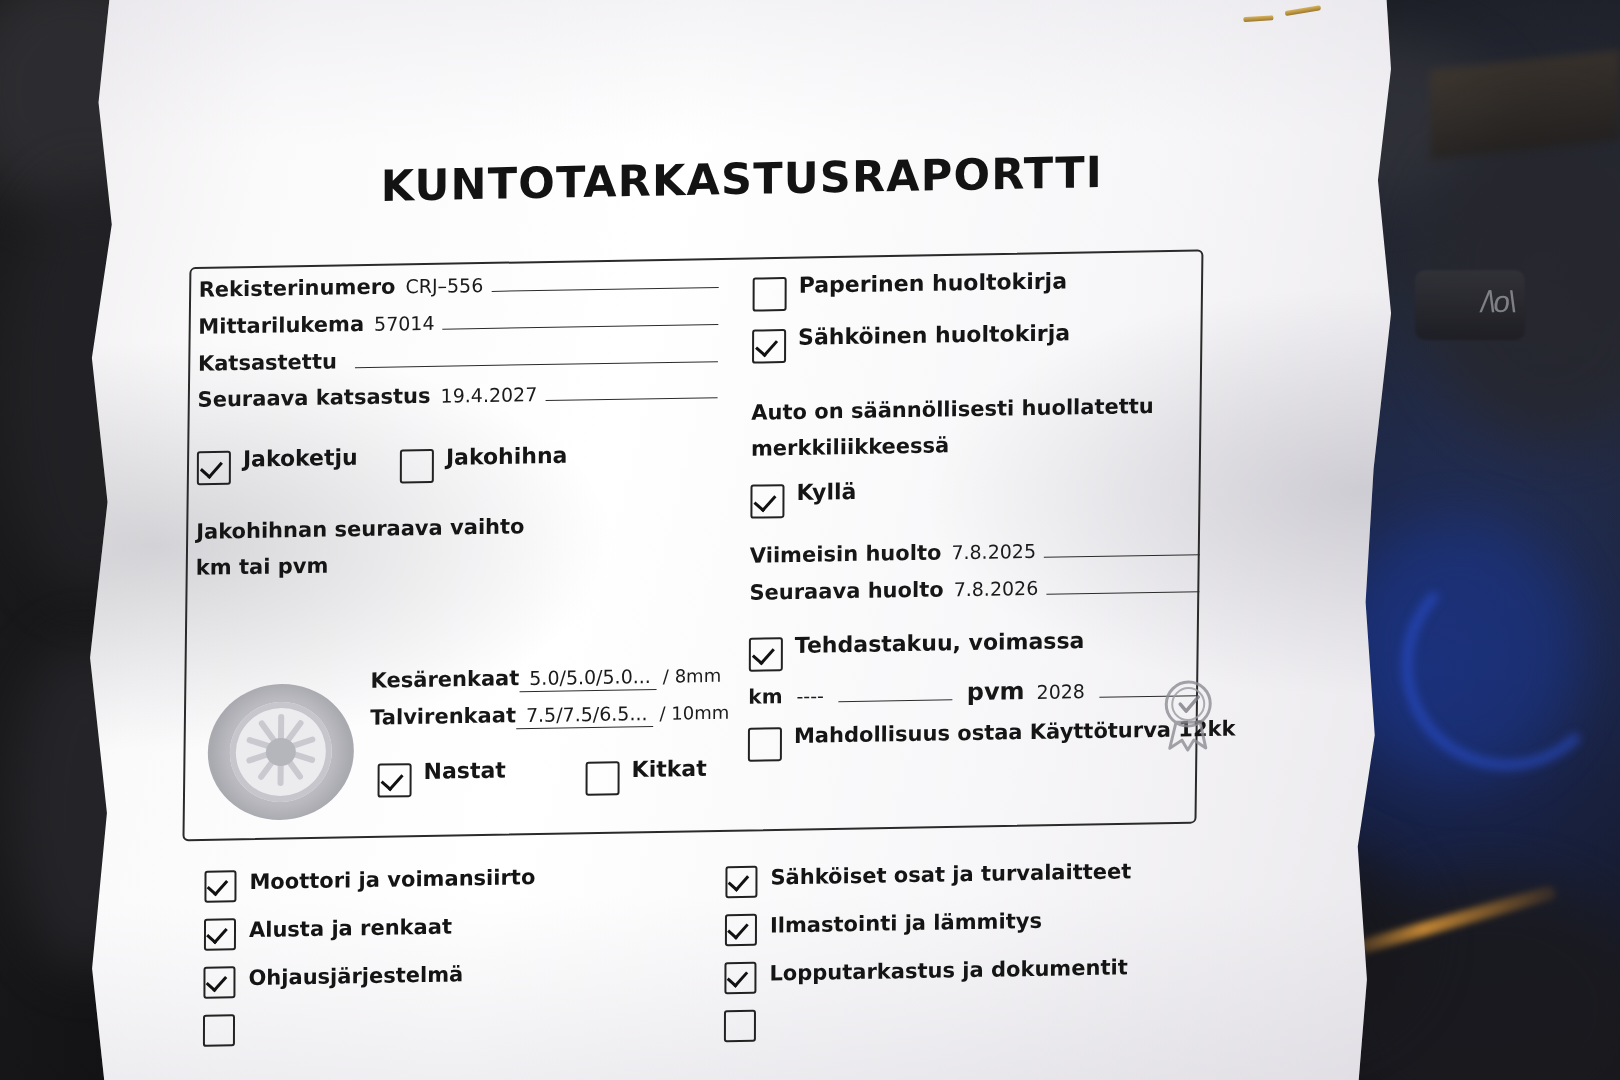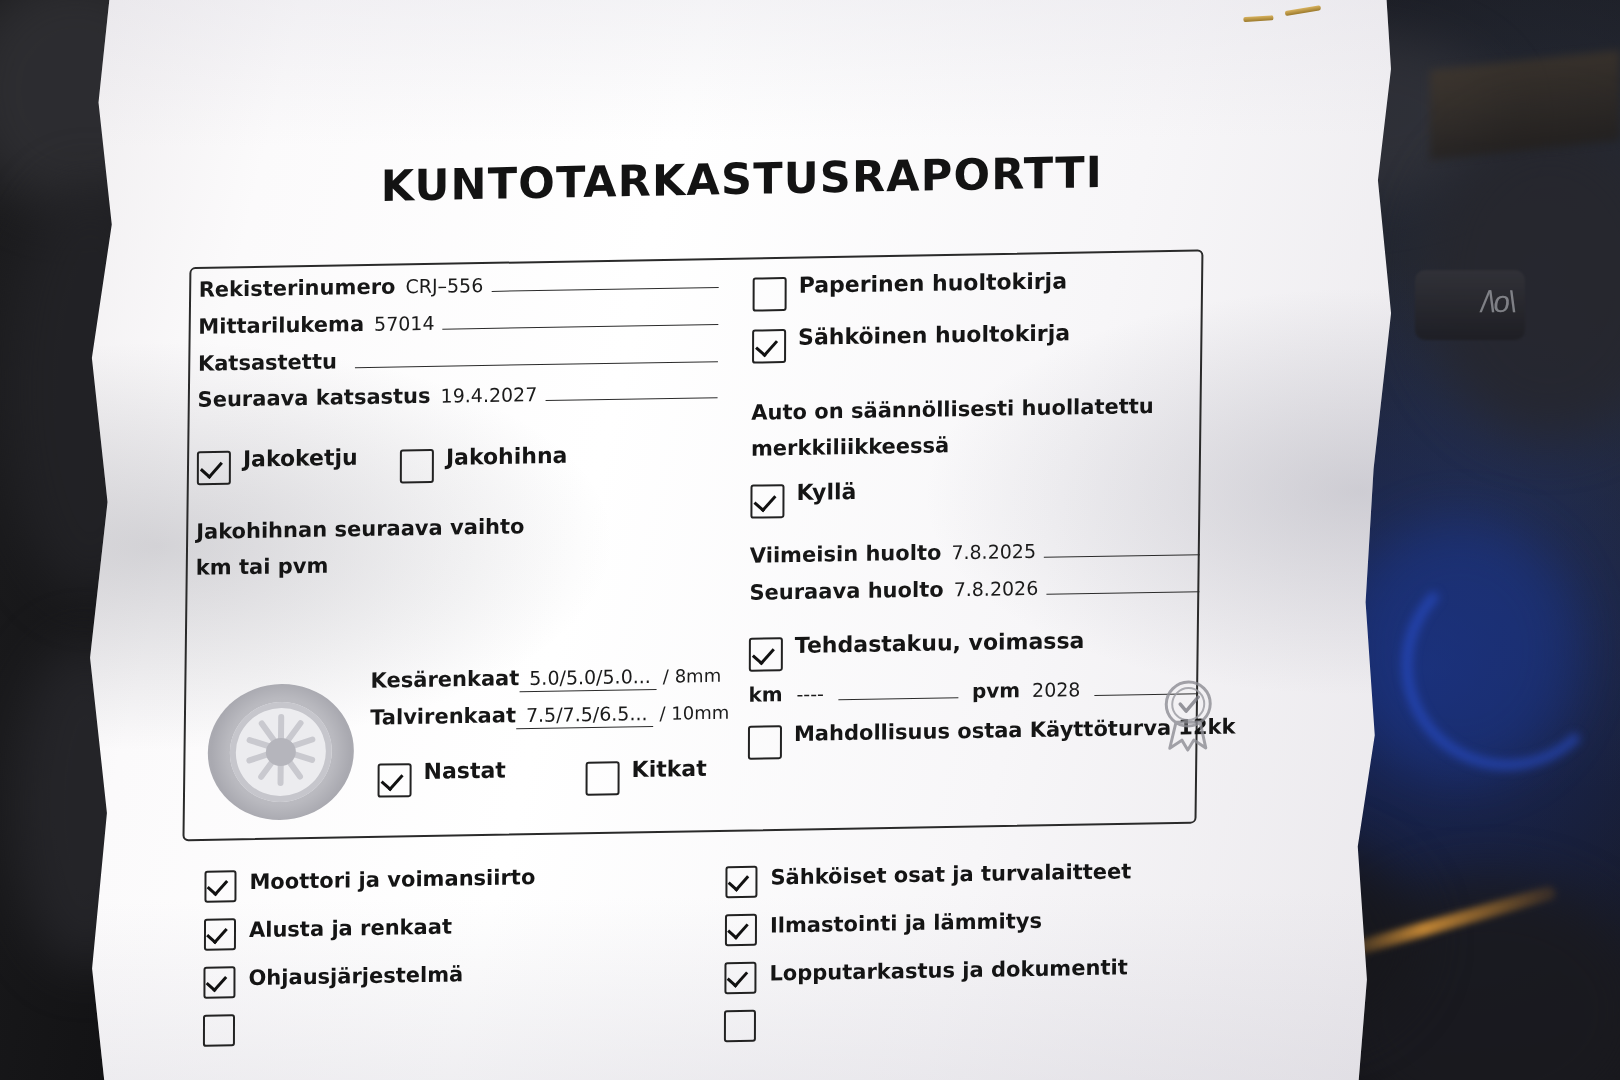--- a/index.html
+++ b/index.html
@@ -494,21 +494,21 @@
 
       <div class="cb-row" style="margin-bottom:16px;">
         <span class="cb checked"></span>
         <span class="cb-label">Tehdastakuu, voimassa</span>
       </div>
 
       <div class="km-pvm-row">
         <span class="lbl" style="font-size:20px;">km</span>
         <span class="val" style="padding-left:14px;">----</span>
         <span class="km-line"></span>
-        <span class="lbl" style="font-size:20px;">pvm</span>
+        <span class="lbl" style="font-size:24px;">pvm</span>
         <span class="val" style="padding-left:12px;">2028</span>
         <span class="pvm-line"></span>
       </div>
 
       <div class="cb-row">
         <span class="cb"></span>
         <span class="cb-label" style="font-size:21px;">Mahdollisuus ostaa Käyttöturva 12kk</span>
       </div>
     </div>
 

